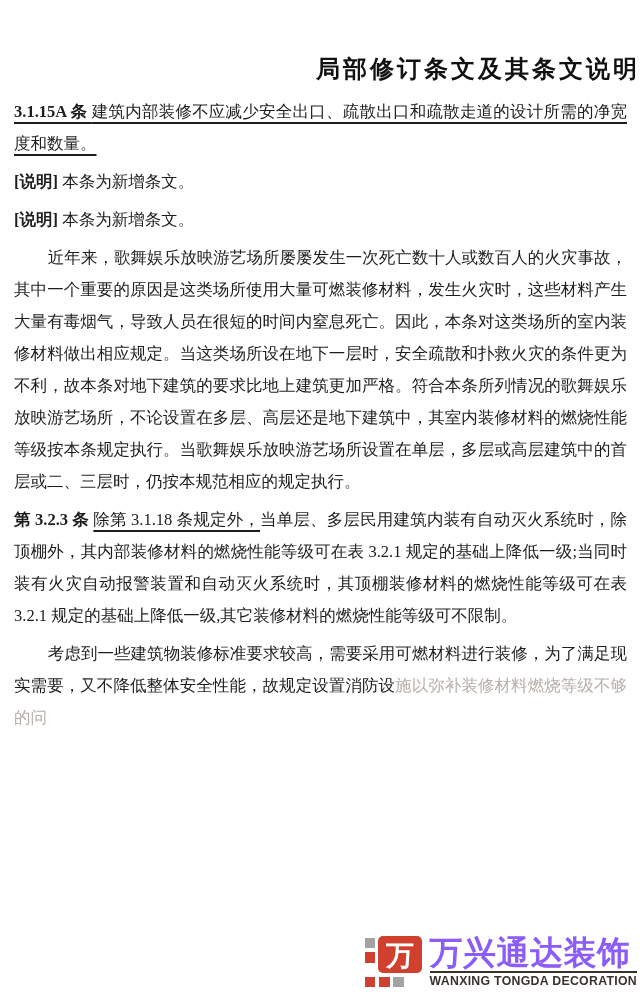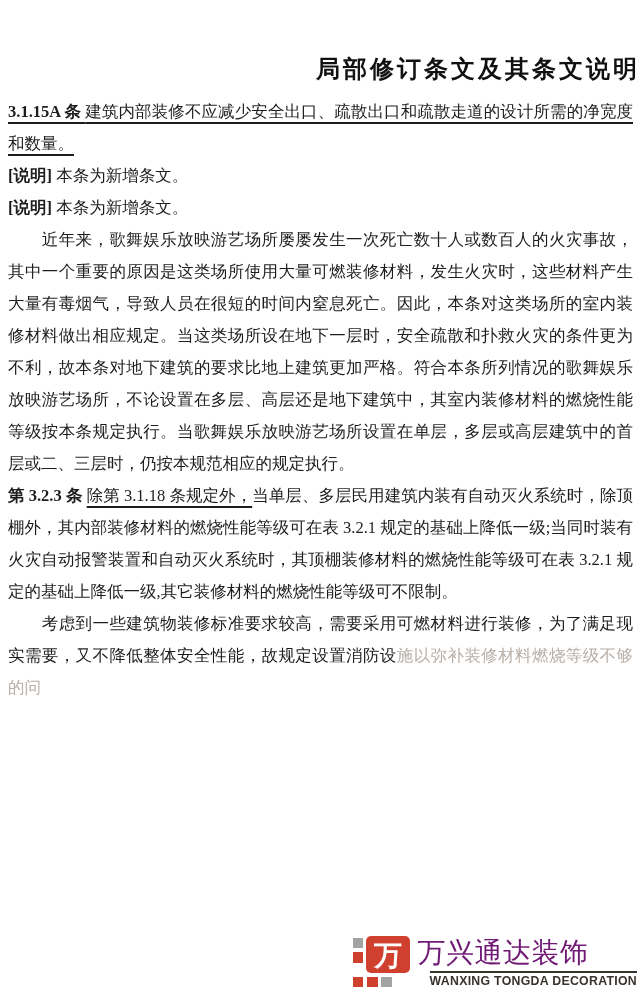--- a/index.html
+++ b/index.html
@@ -22,21 +22,21 @@
     color:#111;
   }
   .doc-body{
     margin-top:10px;
     padding:0 7px 0 8px;
     font-size:16.5px;
     line-height:32px;
     text-align:justify;
     text-justify:inter-ideograph;
   }
-  .para{margin:0;}
+  .para{margin:6px;}
   .para.indent{text-indent:2.05em;}
   .bold{font-weight:bold;}
   .underline{
     text-decoration:underline;
     text-decoration-thickness:1.6px;
     text-underline-offset:5px;
     text-decoration-color:#1d1d1d;
   }
   .bold.underline{text-decoration-thickness:1.8px;}
   .faint{color:#b7aea7;}
@@ -46,38 +46,37 @@
     right:3px;bottom:6px;
     display:flex;
     align-items:flex-end;
     gap:3px;
     z-index:5;
     font-family:"Liberation Sans","DejaVu Sans",sans-serif;
   }
   .wm-icon{display:block;flex:0 0 auto;}
   .wm-text{display:flex;flex-direction:column;}
   .wm-cn{
-    font-size:28px;
-    font-weight:normal;
+    font-size:33px;
+    font-weight:bold;
     line-height:34px;
     letter-spacing:0.5px;
-    color:#701a75;
+    color:#8b5cf6;
     white-space:nowrap;
   }
   .wm-en{
     margin-top:1px;
     border-top:2.5px solid #38322d;
     padding-top:1px;
     font-size:12.3px;
     font-weight:bold;
     letter-spacing:0.3px;
     line-height:14px;
     color:#38322d;
     white-space:nowrap;
-    margin-left:12px;
   }
 </style>
 </head>
 <body>
 
 <div class="page">
 
   <div class="title">局部修订条文及其条文说明</div>
 
   <div class="doc-body">

